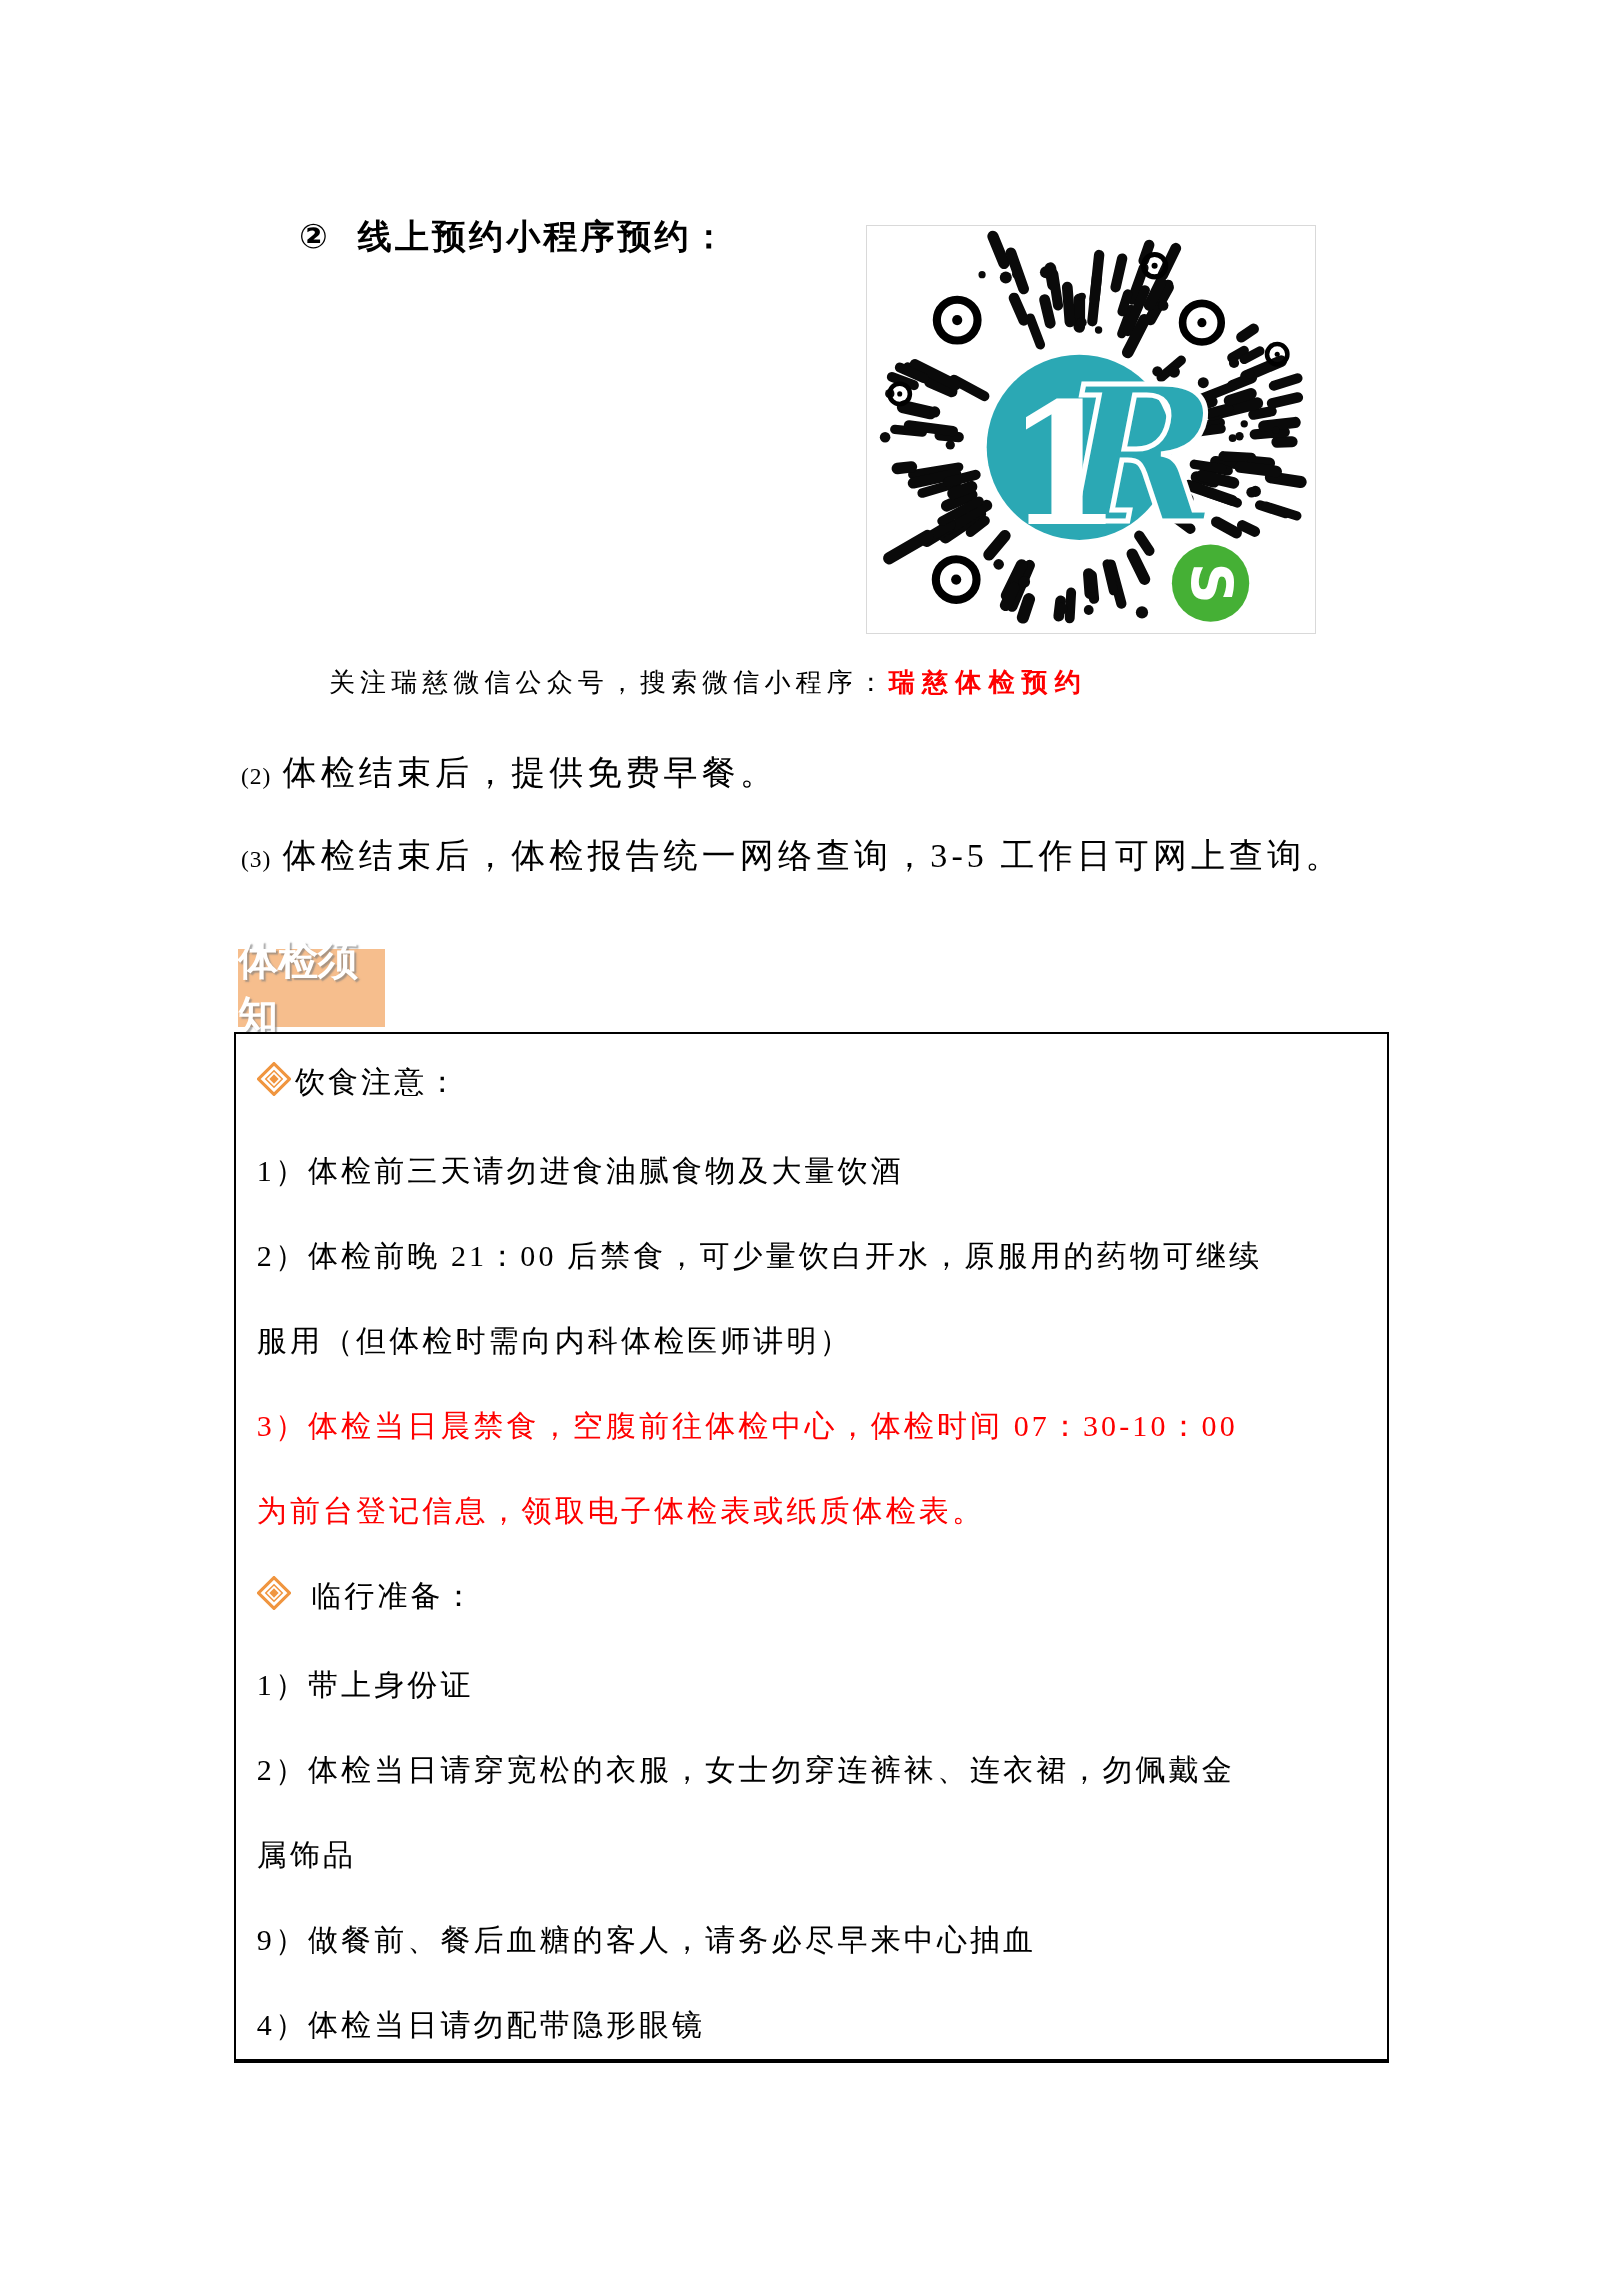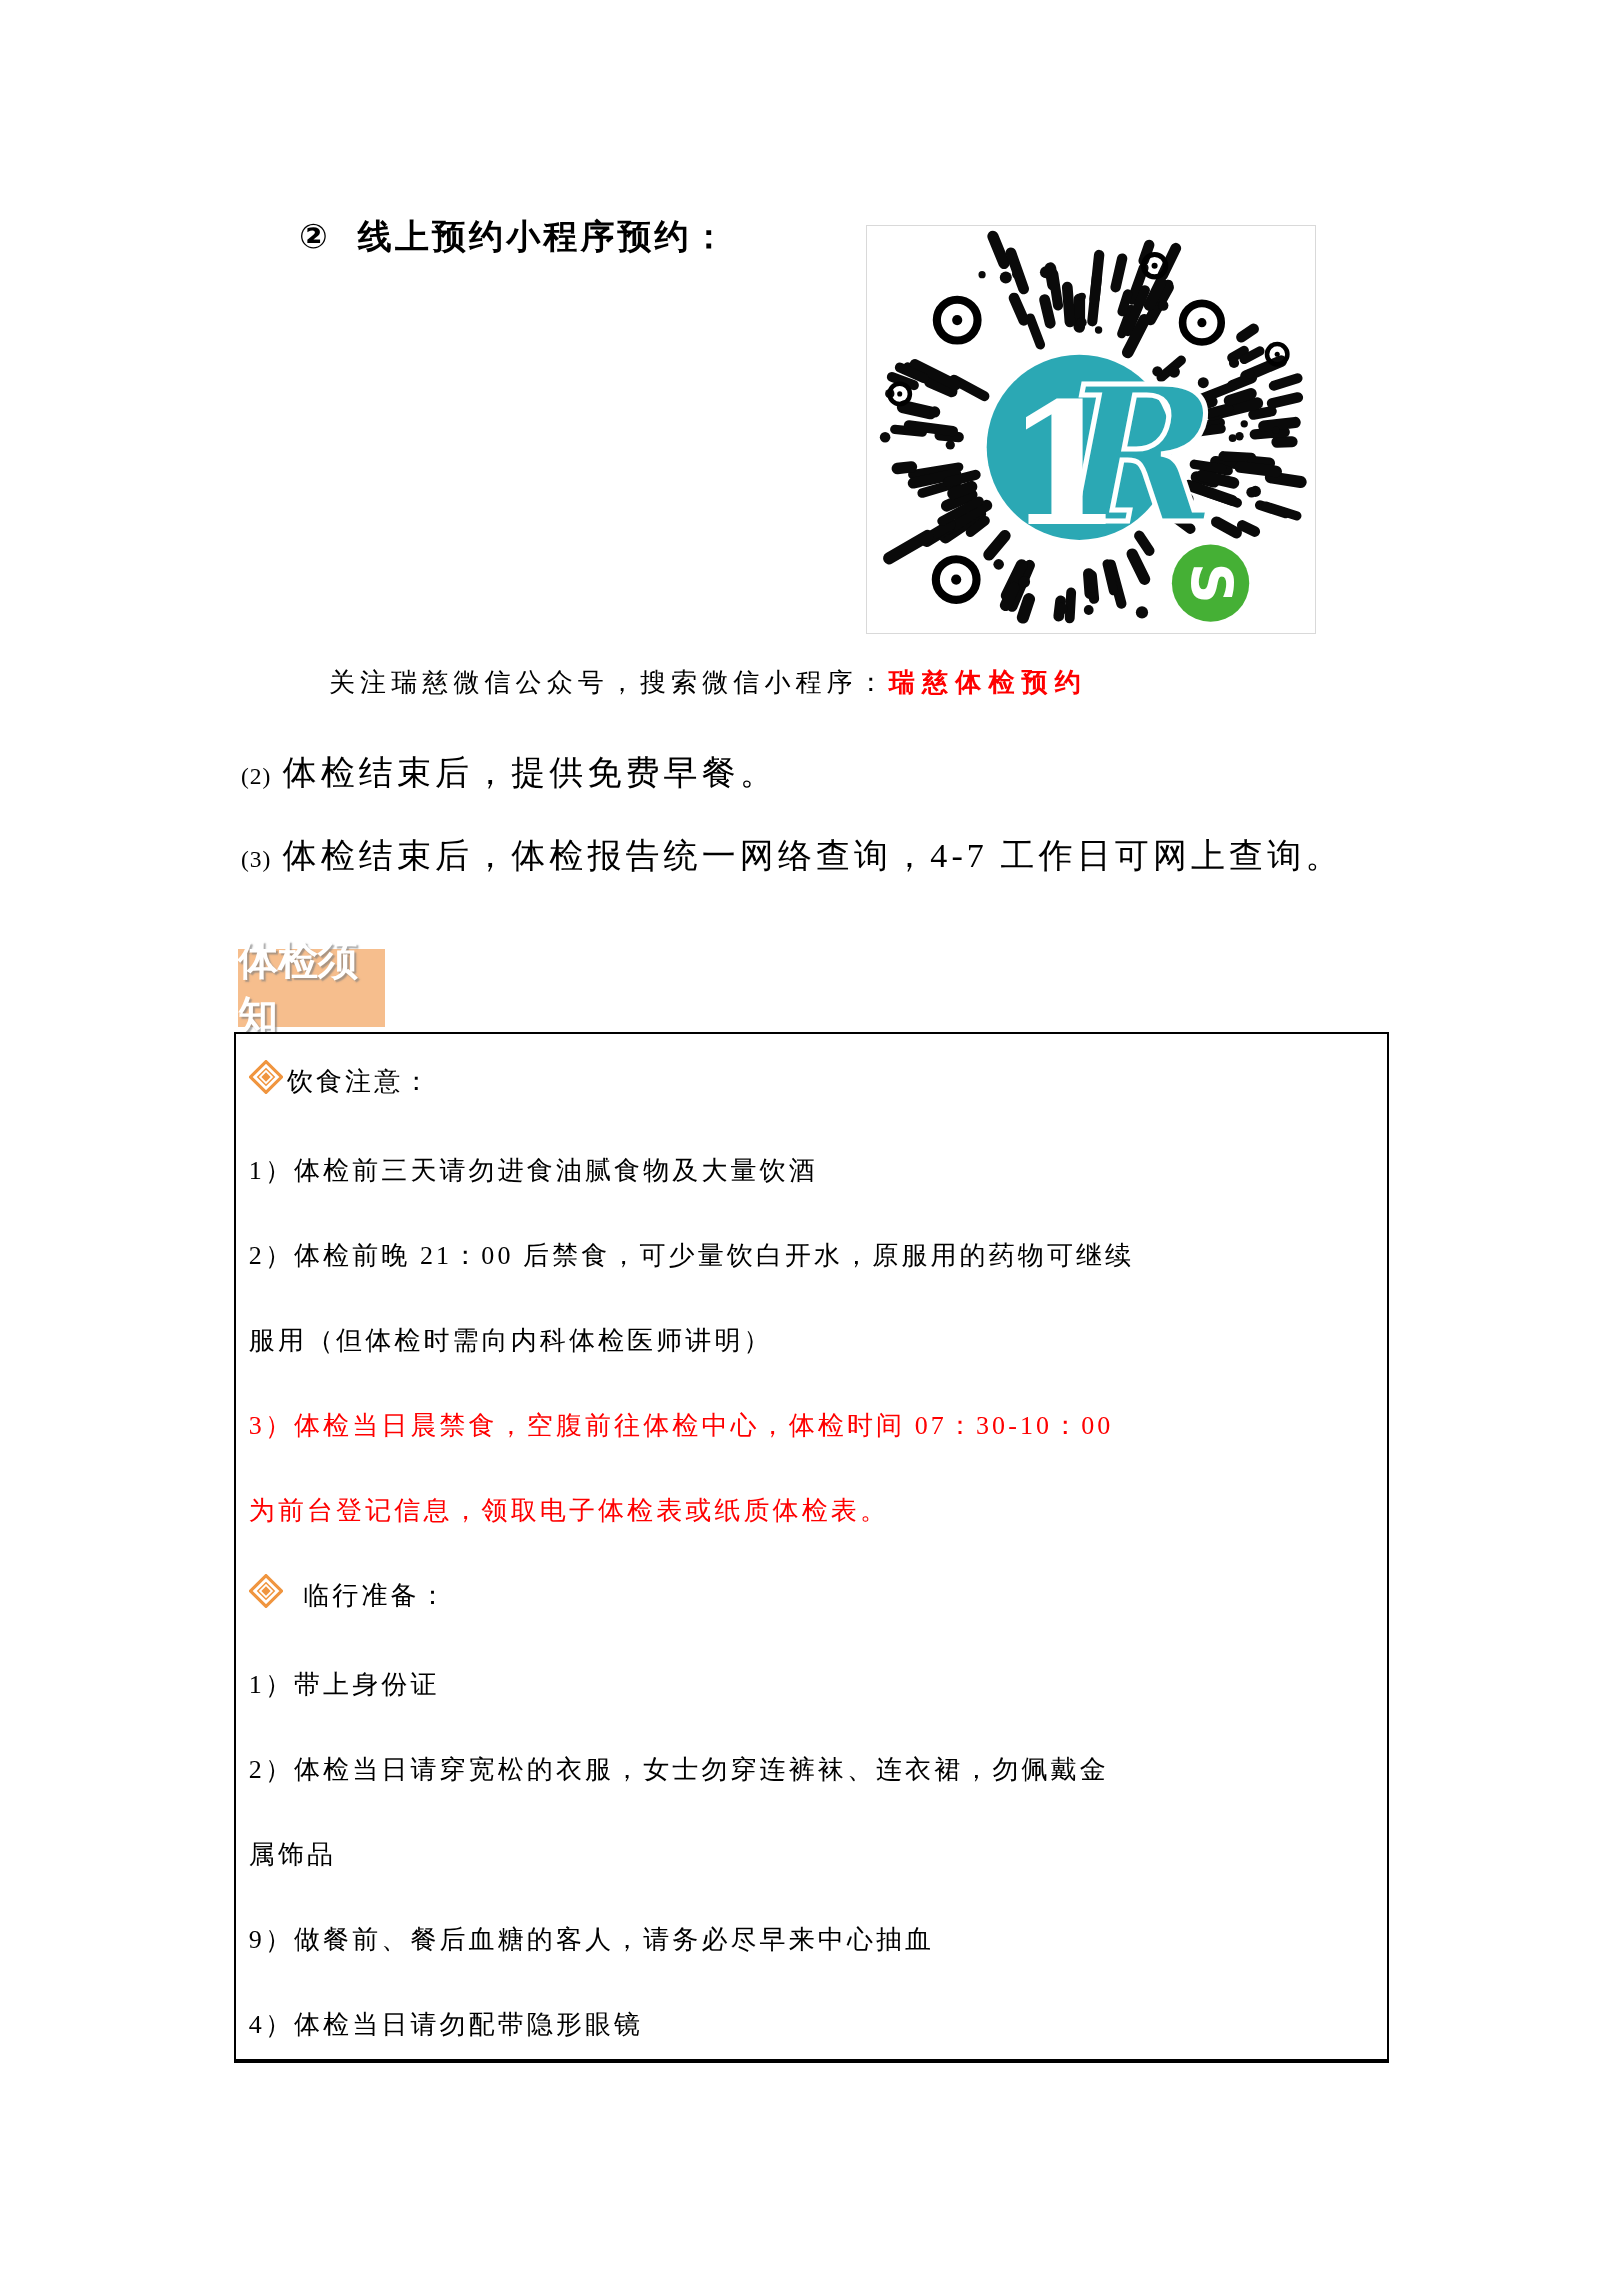--- a/index.html
+++ b/index.html
@@ -59,21 +59,21 @@
     letter-spacing:0;
   }
   
   .notice-box{
     position:absolute;left:234px;top:1032px;width:1155px;height:1031px;
     border:2.6px solid #000;border-bottom-width:4.1px;
     background:#ffffff;
     padding:5.1px 9.2px 0 12.8px;
   }
   .box-line{
-    font-size:26px;line-height:85px;letter-spacing:3.1px;white-space:nowrap;
+    font-size:30px;line-height:85px;letter-spacing:3.1px;white-space:nowrap;margin-left:8px;
   }
   .box-line.red{color:var(--red);}
   .diamond-icon{display:inline-block;vertical-align:-4.1px;margin-right:4.1px;}
   .diamond-icon.spaced{margin-right:20.4px;}
 </style>
 </head>
 <body>
 
 <div class="page">
 
@@ -242,21 +242,21 @@
 
   <div class="line-follow">
     <span>关注瑞慈微信公众号，搜索微信小程序：</span><span class="red-strong">瑞慈体检预约</span>
   </div>
 
   <div class="para p2">
     <span class="small-num">(2)</span><span>体检结束后，提供免费早餐。</span>
   </div>
 
   <div class="para p3">
-    <span class="small-num">(3)</span><span>体检结束后，体检报告统一网络查询，4-7 工作日可网上查询。</span>
+    <span class="small-num">(3)</span><span>体检结束后，体检报告统一网络查询，3-5 工作日可网上查询。</span>
   </div>
 
   <div class="badge">体检须知</div>
 
   <div class="notice-box">
 
     <div class="box-line">
       <span class="diamond-icon">
         <svg width="34" height="34" viewBox="0 0 66 66">
           <polygon points="33,3 63,33 33,63 3,33" fill="none" stroke="var(--diamond)" stroke-width="6"></polygon>

